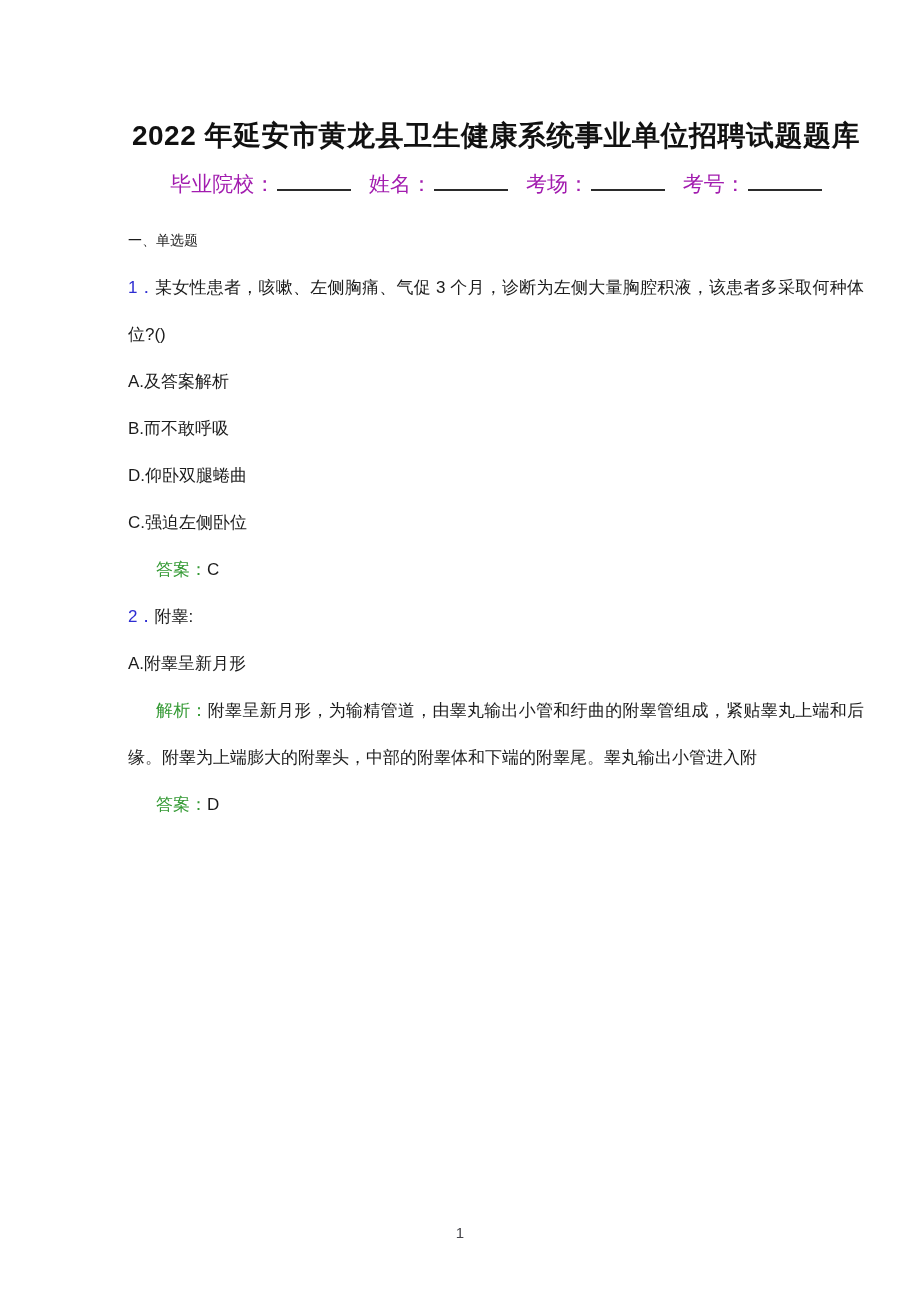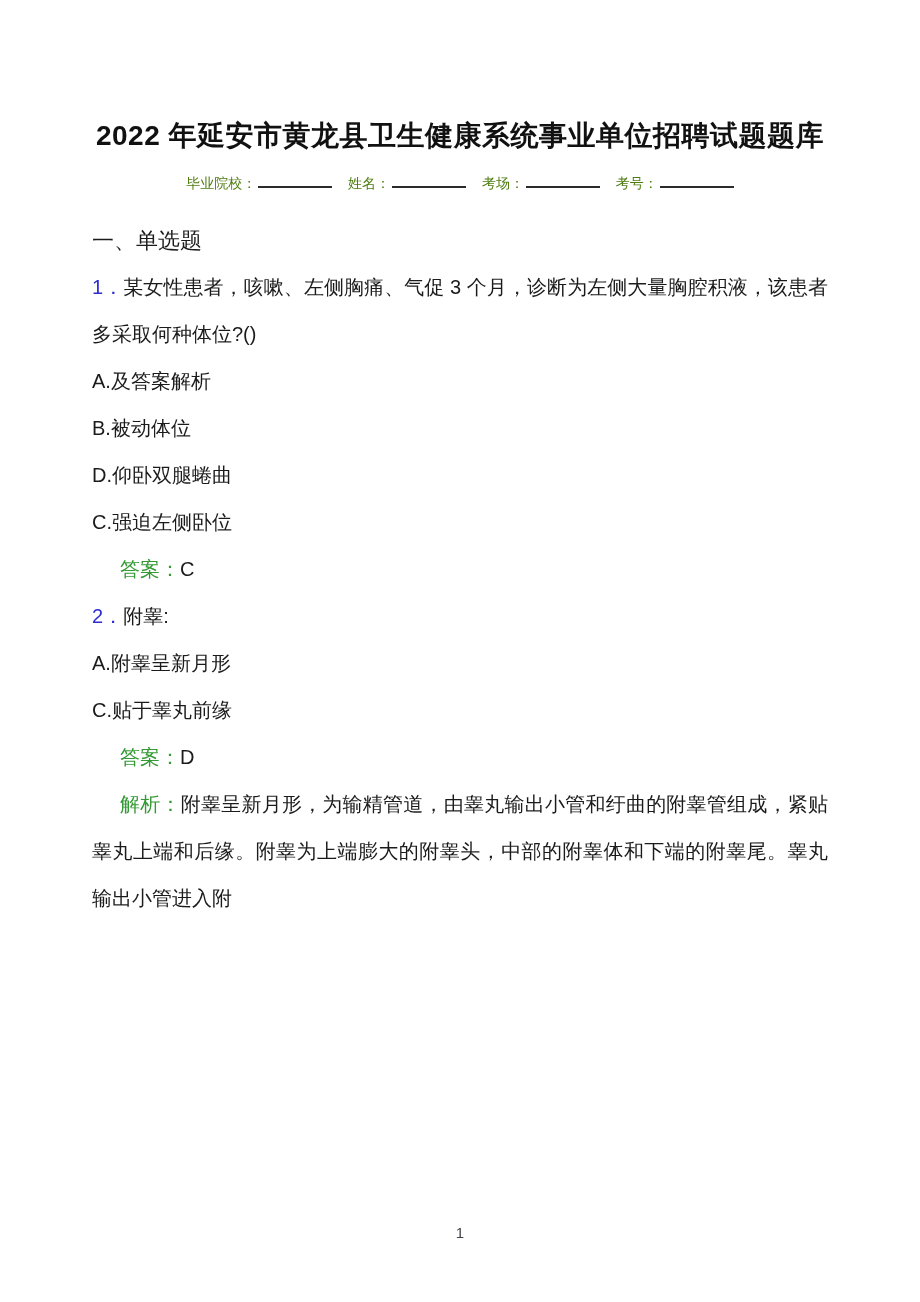--- a/index.html
+++ b/index.html
@@ -15,57 +15,58 @@
     background: #ffffff;
     font-family: "Liberation Sans", sans-serif;
     color: var(--body);
   }
   .page {
     position: relative;
     width: 920px;
     height: 1276px;
     overflow: hidden;
     background: #ffffff;
+    padding-left: 36px;
   }
   .content {
     margin: 0 92px;
     width: 736px;
   }
   .title {
     padding-top: 112px;
     text-align: center;
     font-weight: bold;
     font-size: 28px;
     line-height: 48px;
     color: #111111;
     letter-spacing: 0.5px;
   }
   .form-line {
     text-align: center;
-    font-size: 14px;
+    font-size: 21px;
     line-height: 47px;
-    color: #4d7c0f;
+    color: #a21caf;
     white-space: nowrap;
   }
   .form-group { display: inline-block; margin: 0 6px; }
   .blank {
     display: inline-block;
     width: 74px;
     height: 15px;
     border-bottom: 2px solid #2b2b2b;
     margin-left: 2px;
   }
   .section-heading {
     margin-top: 10px;
-    font-size: 22px;
+    font-size: 14px;
     line-height: 47px;
   }
   .para {
     margin: 0;
-    font-size: 20px;
+    font-size: 17px;
     line-height: 47px;
     text-align: justify;
   }
   .qnum { color: var(--blue); }
   .green { color: var(--green); margin-left: 28px; }
   .page-num {
     position: absolute;
     left: 0;
     right: 0;
     top: 1224px;
@@ -89,30 +90,29 @@
       <span class="form-group"><span>姓名：</span><span class="blank"></span></span>
       <span class="form-group"><span>考场：</span><span class="blank"></span></span>
       <span class="form-group"><span>考号：</span><span class="blank"></span></span>
     </div>
 
     <div class="section-heading">一、单选题</div>
 
     <div>
       <p class="para"><span class="qnum">1．</span><span>某女性患者，咳嗽、左侧胸痛、气促 3 个月，诊断为左侧大量胸腔积液，该患者多采取何种体位?()</span></p>
       <p class="para">A.及答案解析</p>
-      <p class="para">B.被动体位</p>
+      <p class="para">B.而不敢呼吸</p>
       <p class="para">D.仰卧双腿蜷曲</p>
       <p class="para">C.强迫左侧卧位</p>
       <p class="para"><span class="green">答案：</span><span>C</span></p>
     </div>
 
     <div>
       <p class="para"><span class="qnum">2．</span><span>附睾:</span></p>
       <p class="para">A.附睾呈新月形</p>
-      <p class="para">C.贴于睾丸前缘</p>
+      <p class="para"><span class="green">解析：</span><span>附睾呈新月形，为输精管道，由睾丸输出小管和纡曲的附睾管组成，紧贴睾丸上端和后缘。附睾为上端膨大的附睾头，中部的附睾体和下端的附睾尾。睾丸输出小管进入附</span></p>
       <p class="para"><span class="green">答案：</span><span>D</span></p>
-      <p class="para"><span class="green">解析：</span><span>附睾呈新月形，为输精管道，由睾丸输出小管和纡曲的附睾管组成，紧贴睾丸上端和后缘。附睾为上端膨大的附睾头，中部的附睾体和下端的附睾尾。睾丸输出小管进入附</span></p>
     </div>
 
   </div>
 
   <div class="page-num">1</div>
 </div>
 
 </body></html>

